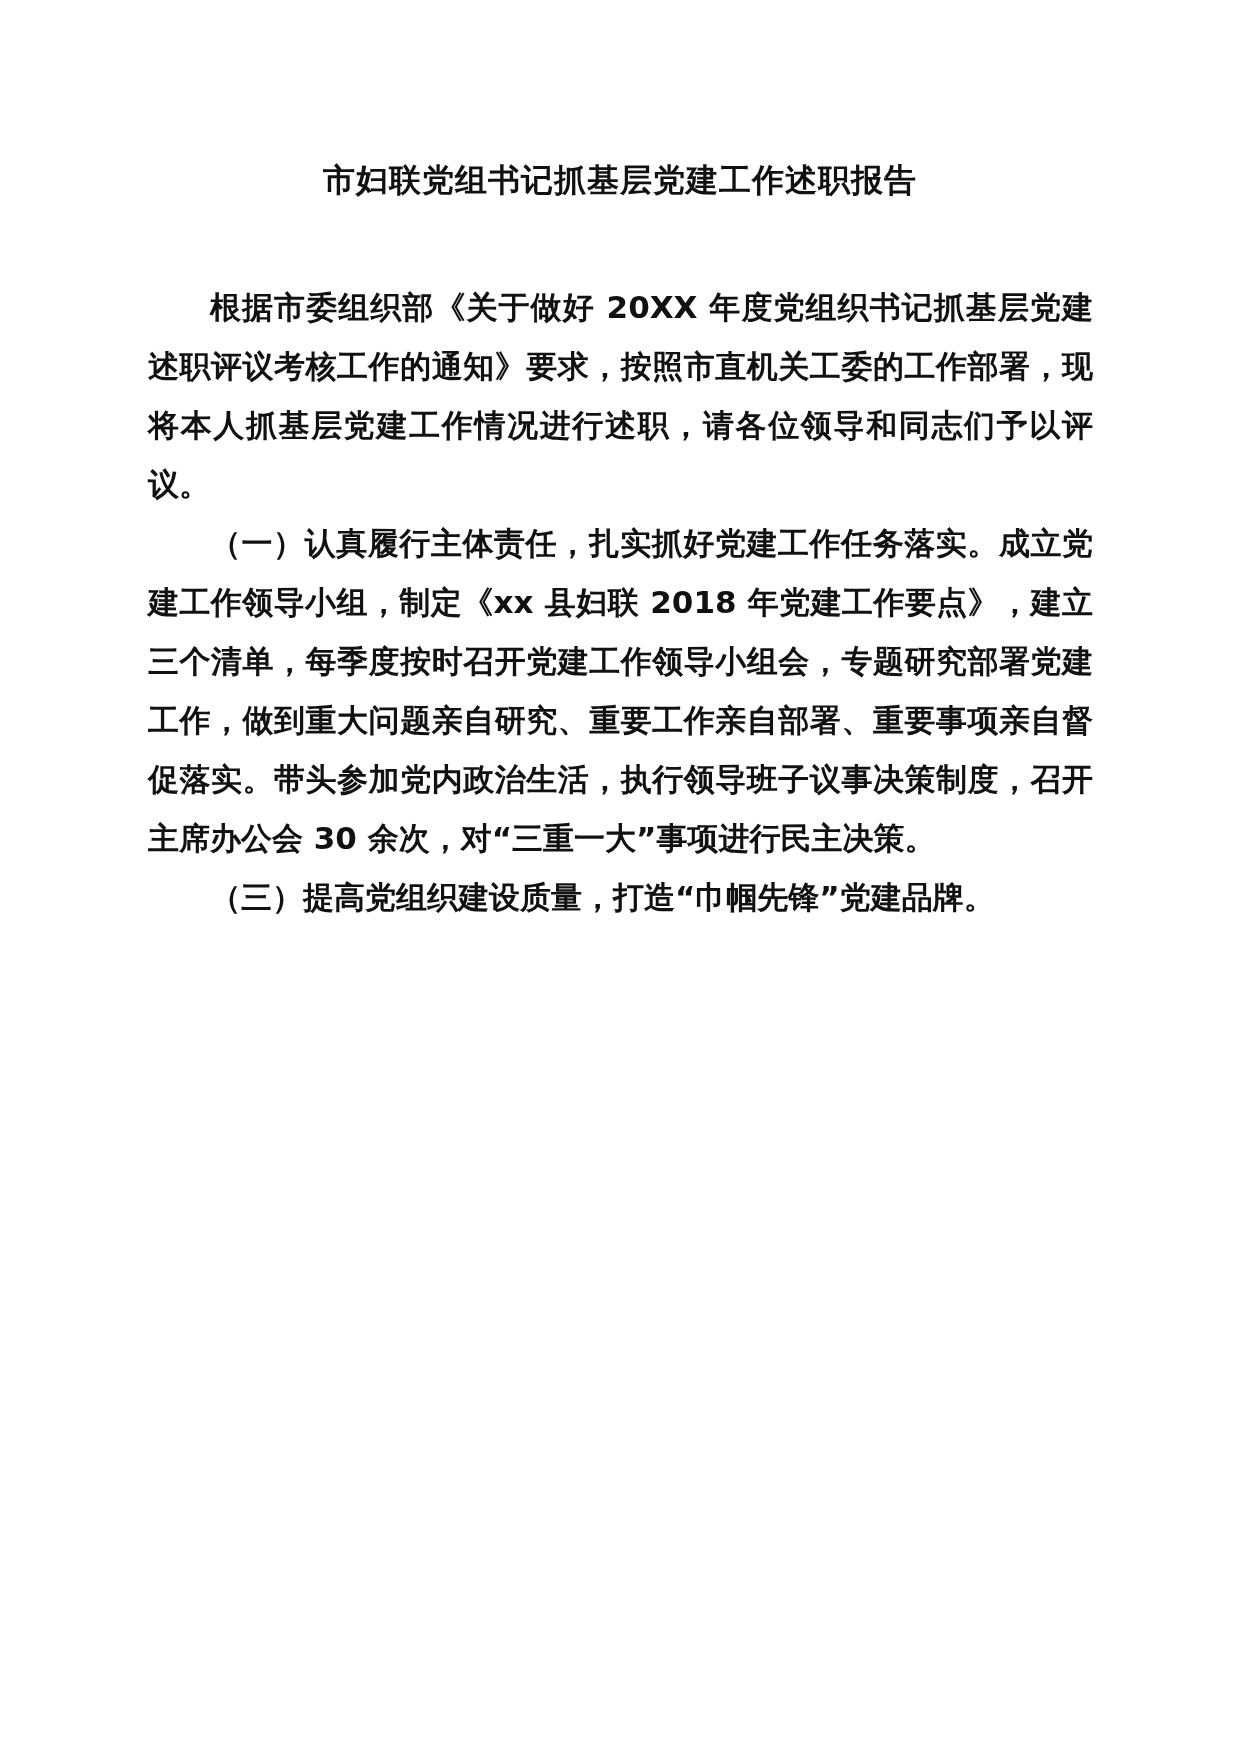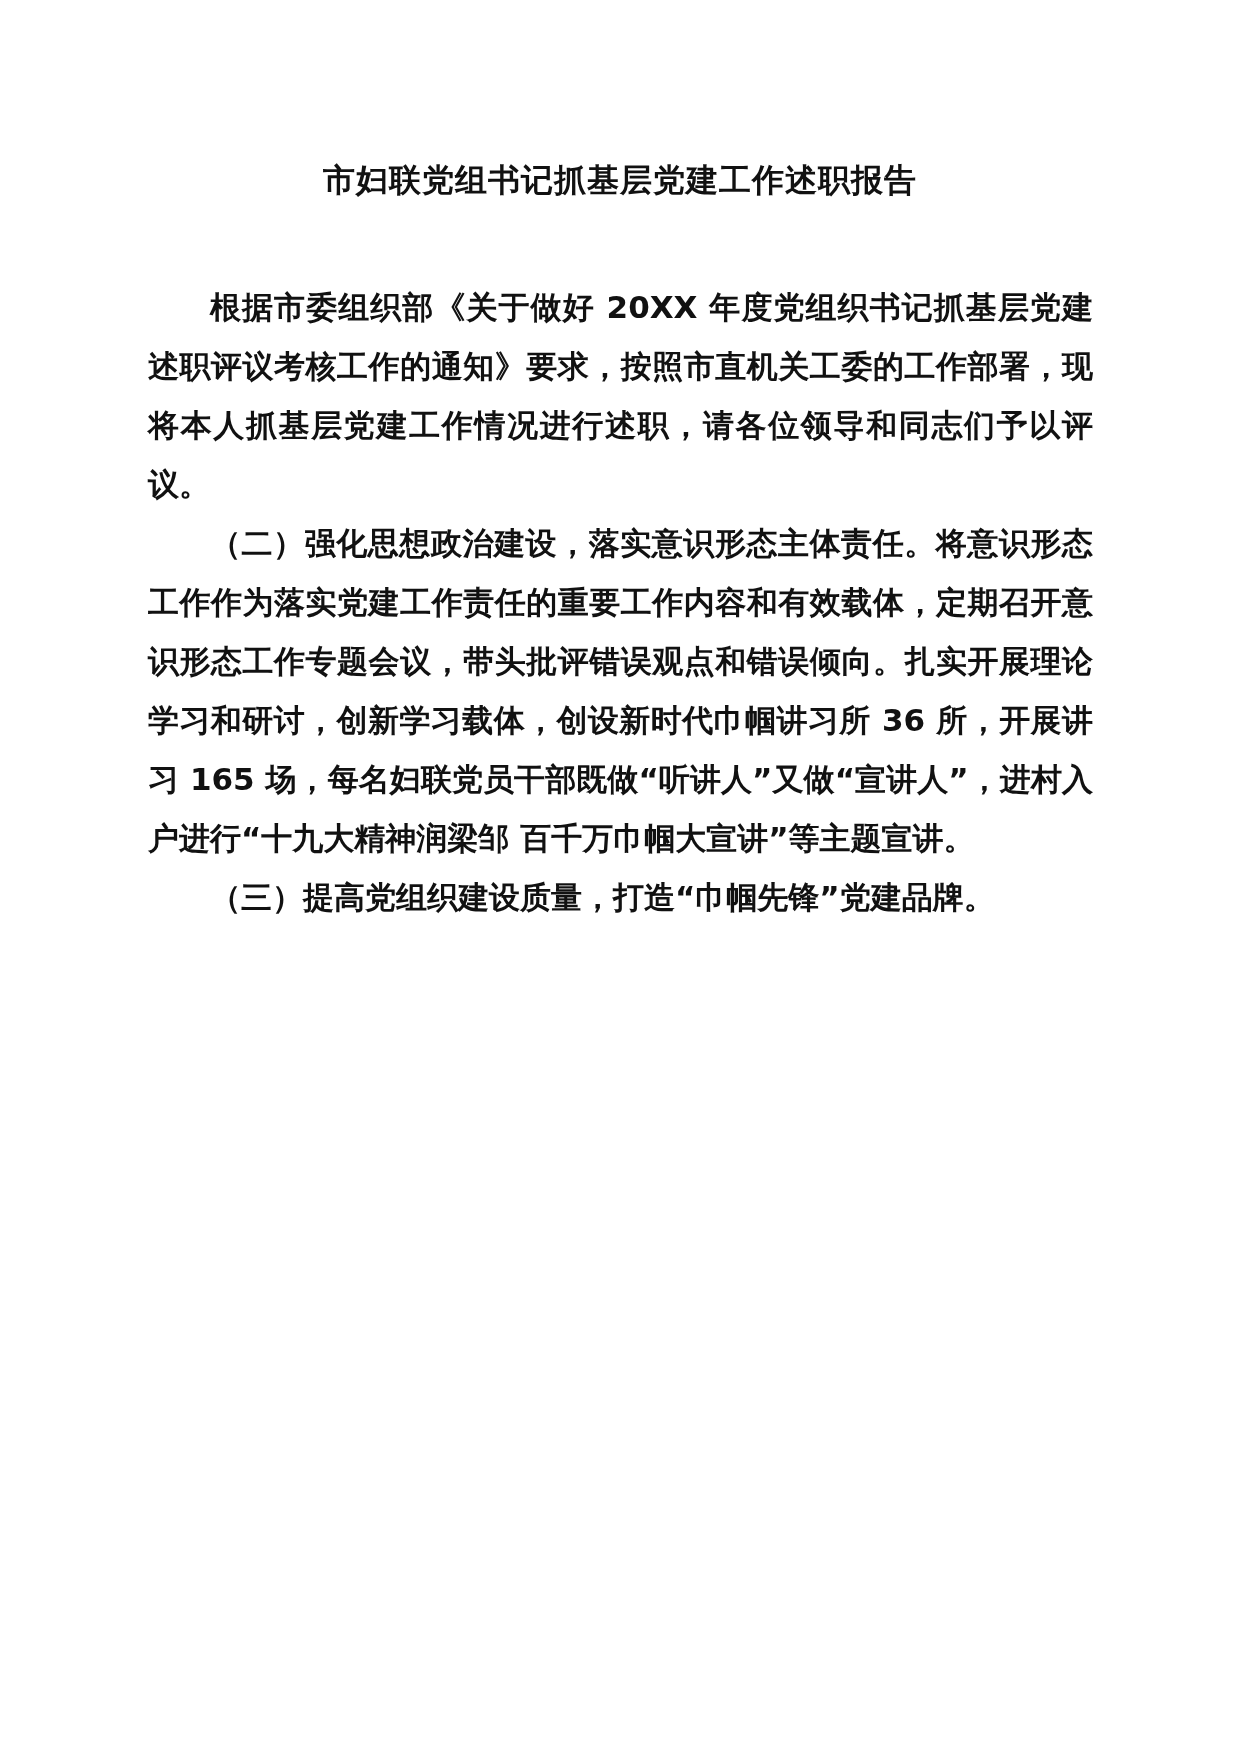--- a/index.html
+++ b/index.html
@@ -55,16 +55,16 @@
     }
   </style>
 </head>
 <body>
 
 <div class="page">
   <div class="title">市妇联党组书记抓基层党建工作述职报告</div>
 
   <div class="body">
     <p class="para">根据市委组织部《关于做好 20XX 年度党组织书记抓基层党建述职评议考核工作的通知》要求，按照市直机关工委的工作部署，现将本人抓基层党建工作情况进行述职，请各位领导和同志们予以评议。</p>
-    <p class="para">（二）强化思想政治建设，落实意识形态主体责任。将意识形态工作作为落实党建工作责任的重要工作内容和有效载体，定期召开意识形态工作专题会议，带头批评错误观点和错误倾向。扎实开展理论学习和研讨，创新学习载体，创设新时代巾帼讲习所 36 所，开展讲习 165 场，每名妇联党员干部既做“听讲人”又做“宣讲人”，进村入户进行“十九大精神润梁邹 百千万巾帼大宣讲”等主题宣讲。</p>
+    <p class="para">（一）认真履行主体责任，扎实抓好党建工作任务落实。成立党建工作领导小组，制定《xx 县妇联 2018 年党建工作要点》，建立三个清单，每季度按时召开党建工作领导小组会，专题研究部署党建工作，做到重大问题亲自研究、重要工作亲自部署、重要事项亲自督促落实。带头参加党内政治生活，执行领导班子议事决策制度，召开主席办公会 30 余次，对“三重一大”事项进行民主决策。</p>
     <p class="para">（三）提高党组织建设质量，打造“巾帼先锋”党建品牌。</p>
   </div>
 </div>
 
 </body></html>

